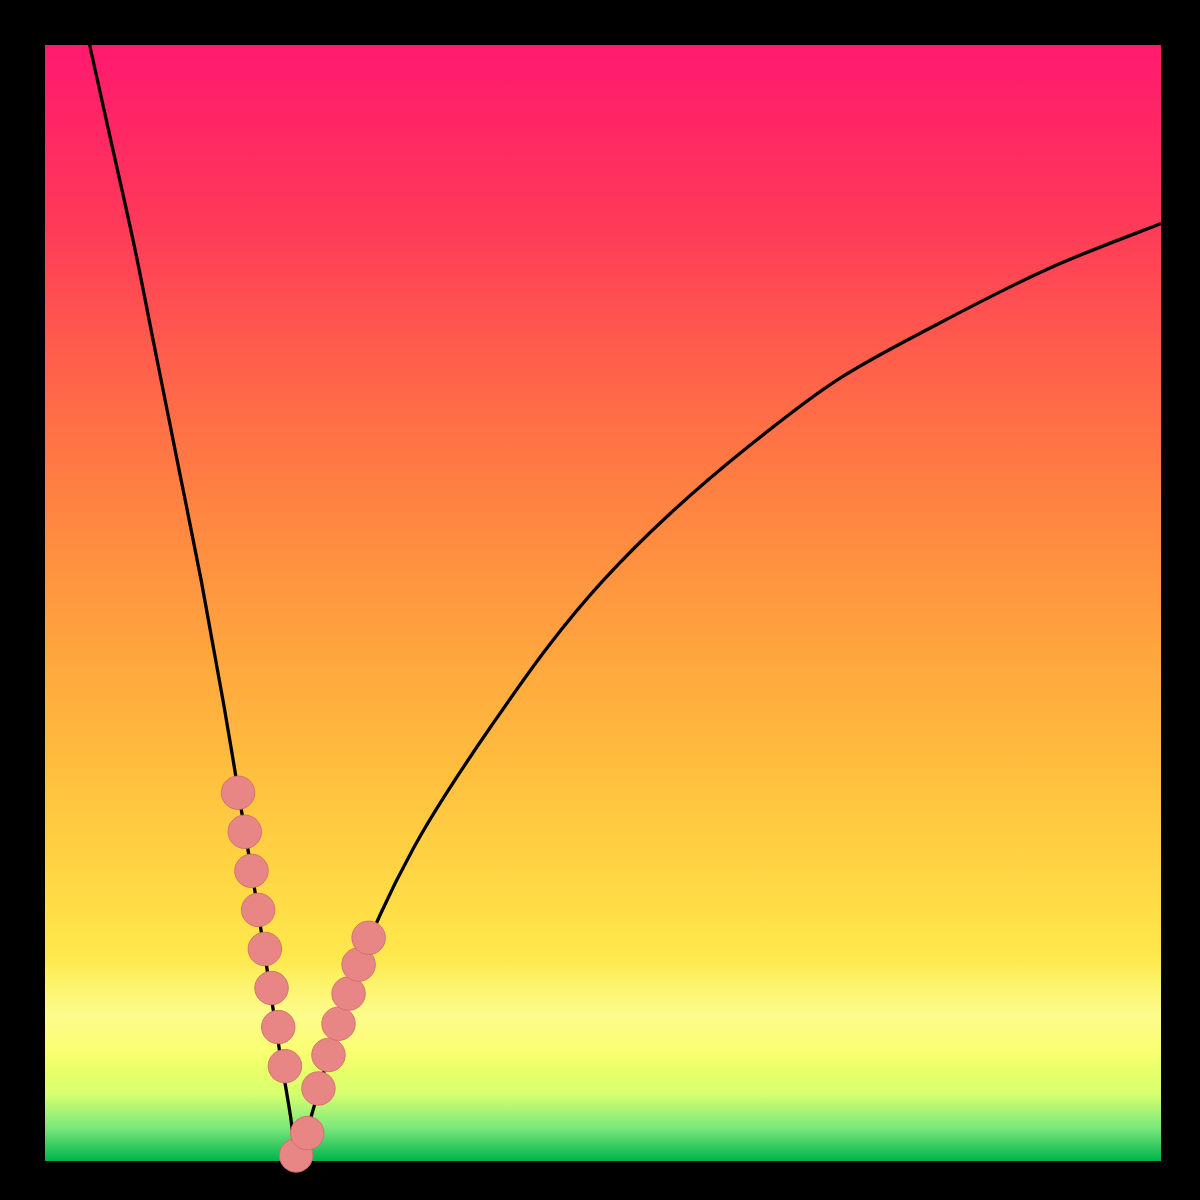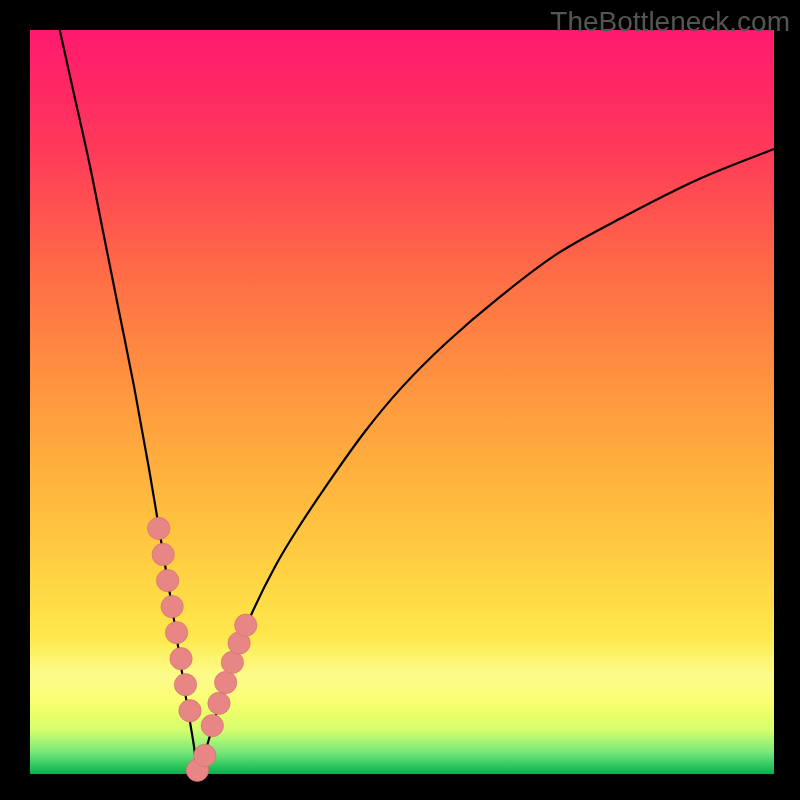--- a/index.html
+++ b/index.html
@@ -75,21 +75,20 @@
   .marker {
     fill: #e88686;
     stroke: #d06c6c;
     stroke-width: 0.6;
   }
 </style>
 </head>
 <body>
 
 <div class="container">
-  <div class="watermark">TheBottleneck.com</div>
 
   <div class="plot-area">
     <svg class="curve" viewBox="0 0 100 100" preserveAspectRatio="none">
       <path class="curve-path" vector-effect="non-scaling-stroke" d="M 4.00 0.00 C 4.33 1.50, 5.33 6.00, 6.00 9.00 C 6.67 12.00, 7.33 14.83, 8.00 18.00 C 8.67 21.17, 9.33 24.67, 10.00 28.00 C 10.67 31.33, 11.33 34.67, 12.00 38.00 C 12.67 41.33, 13.33 44.50, 14.00 48.00 C 14.67 51.50, 15.33 55.17, 16.00 59.00 C 16.67 62.83, 17.50 68.00, 18.00 71.00 C 18.50 74.00, 18.67 74.92, 19.00 77.00 C 19.33 79.08, 19.67 81.33, 20.00 83.50 C 20.33 85.67, 20.67 87.92, 21.00 90.00 C 21.33 92.08, 21.75 94.33, 22.00 96.00 C 22.25 97.67, 22.33 99.53, 22.50 100.00 C 22.67 100.47, 22.75 99.55, 23.00 98.80 C 23.25 98.05, 23.67 96.63, 24.00 95.50 C 24.33 94.37, 24.67 93.08, 25.00 92.00 C 25.33 90.92, 25.50 90.50, 26.00 89.00 C 26.50 87.50, 27.33 84.83, 28.00 83.00 C 28.67 81.17, 29.17 79.83, 30.00 78.00 C 30.83 76.17, 32.00 73.83, 33.00 72.00 C 34.00 70.17, 34.83 68.83, 36.00 67.00 C 37.17 65.17, 38.50 63.17, 40.00 61.00 C 41.50 58.83, 43.33 56.17, 45.00 54.00 C 46.67 51.83, 48.17 50.00, 50.00 48.00 C 51.83 46.00, 53.83 44.00, 56.00 42.00 C 58.17 40.00, 60.50 38.00, 63.00 36.00 C 65.50 34.00, 68.17 31.83, 71.00 30.00 C 73.83 28.17, 76.83 26.67, 80.00 25.00 C 83.17 23.33, 86.67 21.50, 90.00 20.00 C 93.33 18.50, 98.33 16.67, 100.00 16.00" stroke="#000000"></path>
       <g>
           <circle cx="17.30" cy="67.00" r="1.5" class="marker" vector-effect="non-scaling-stroke" fill="#e88686" stroke="#d06c6c"></circle>
           <circle cx="17.90" cy="70.50" r="1.5" class="marker" vector-effect="non-scaling-stroke" fill="#e88686" stroke="#d06c6c"></circle>
           <circle cx="18.50" cy="74.00" r="1.5" class="marker" vector-effect="non-scaling-stroke" fill="#e88686" stroke="#d06c6c"></circle>
           <circle cx="19.10" cy="77.50" r="1.5" class="marker" vector-effect="non-scaling-stroke" fill="#e88686" stroke="#d06c6c"></circle>
           <circle cx="19.70" cy="81.00" r="1.5" class="marker" vector-effect="non-scaling-stroke" fill="#e88686" stroke="#d06c6c"></circle>

